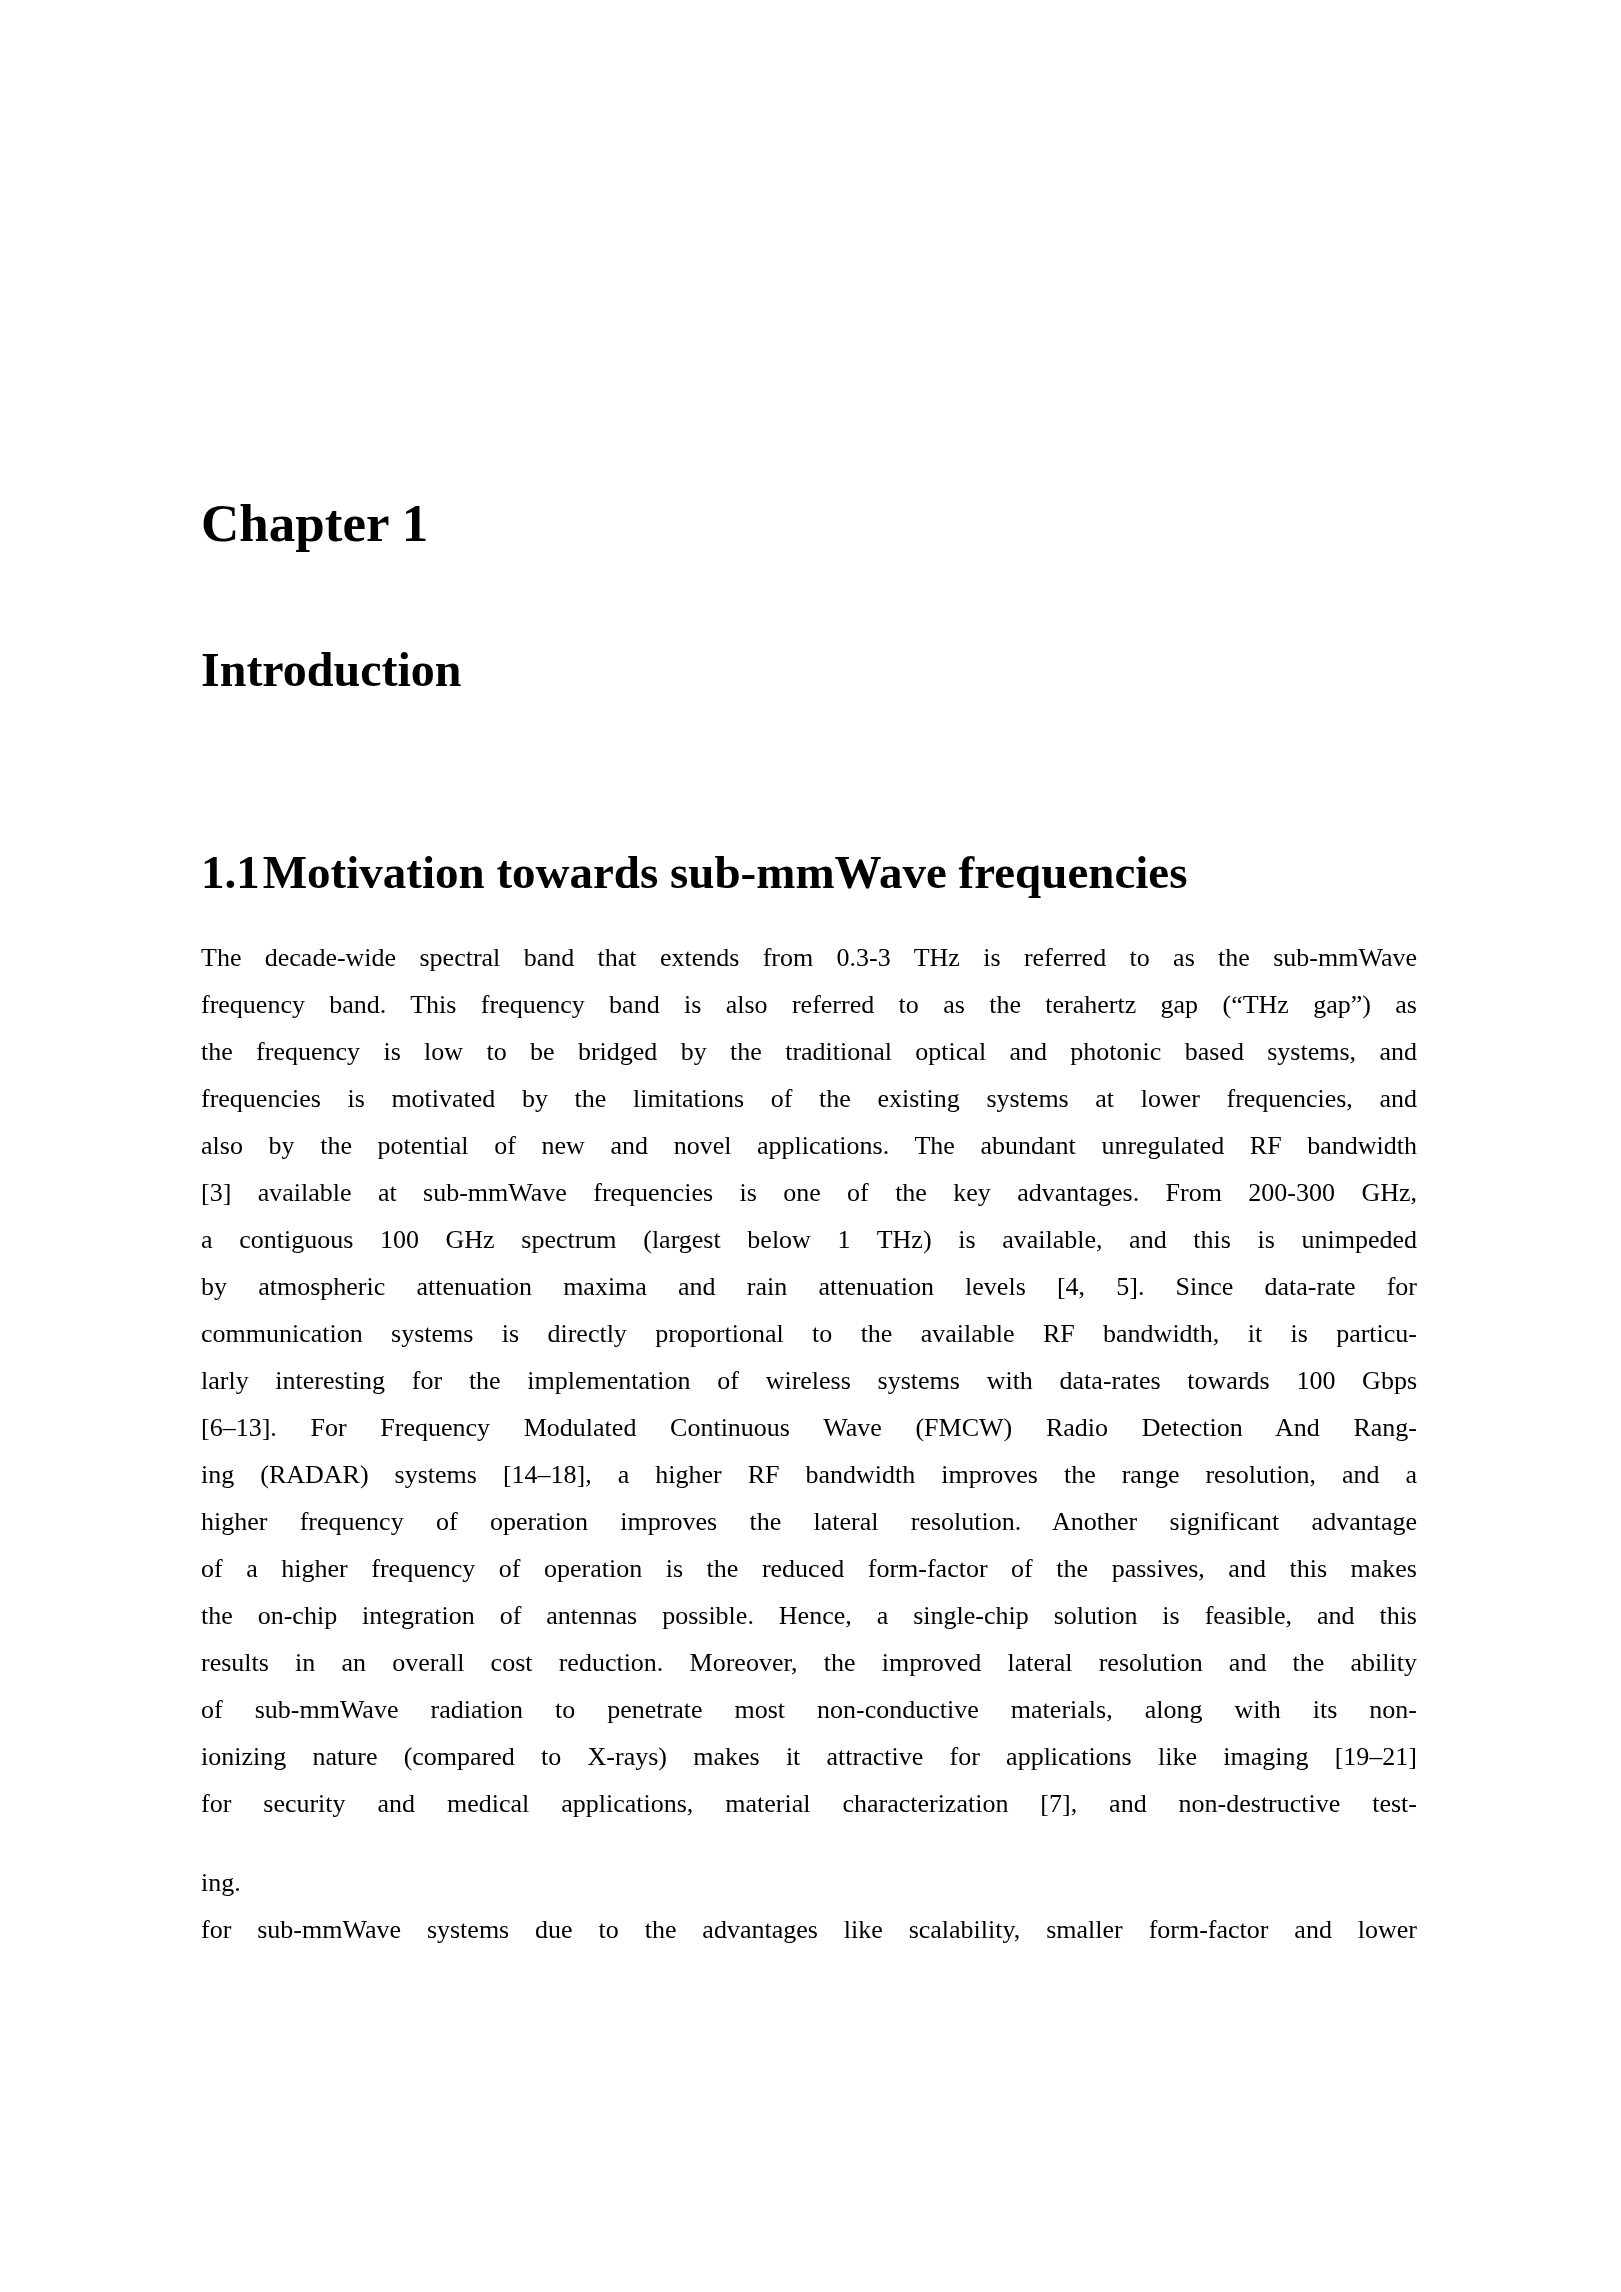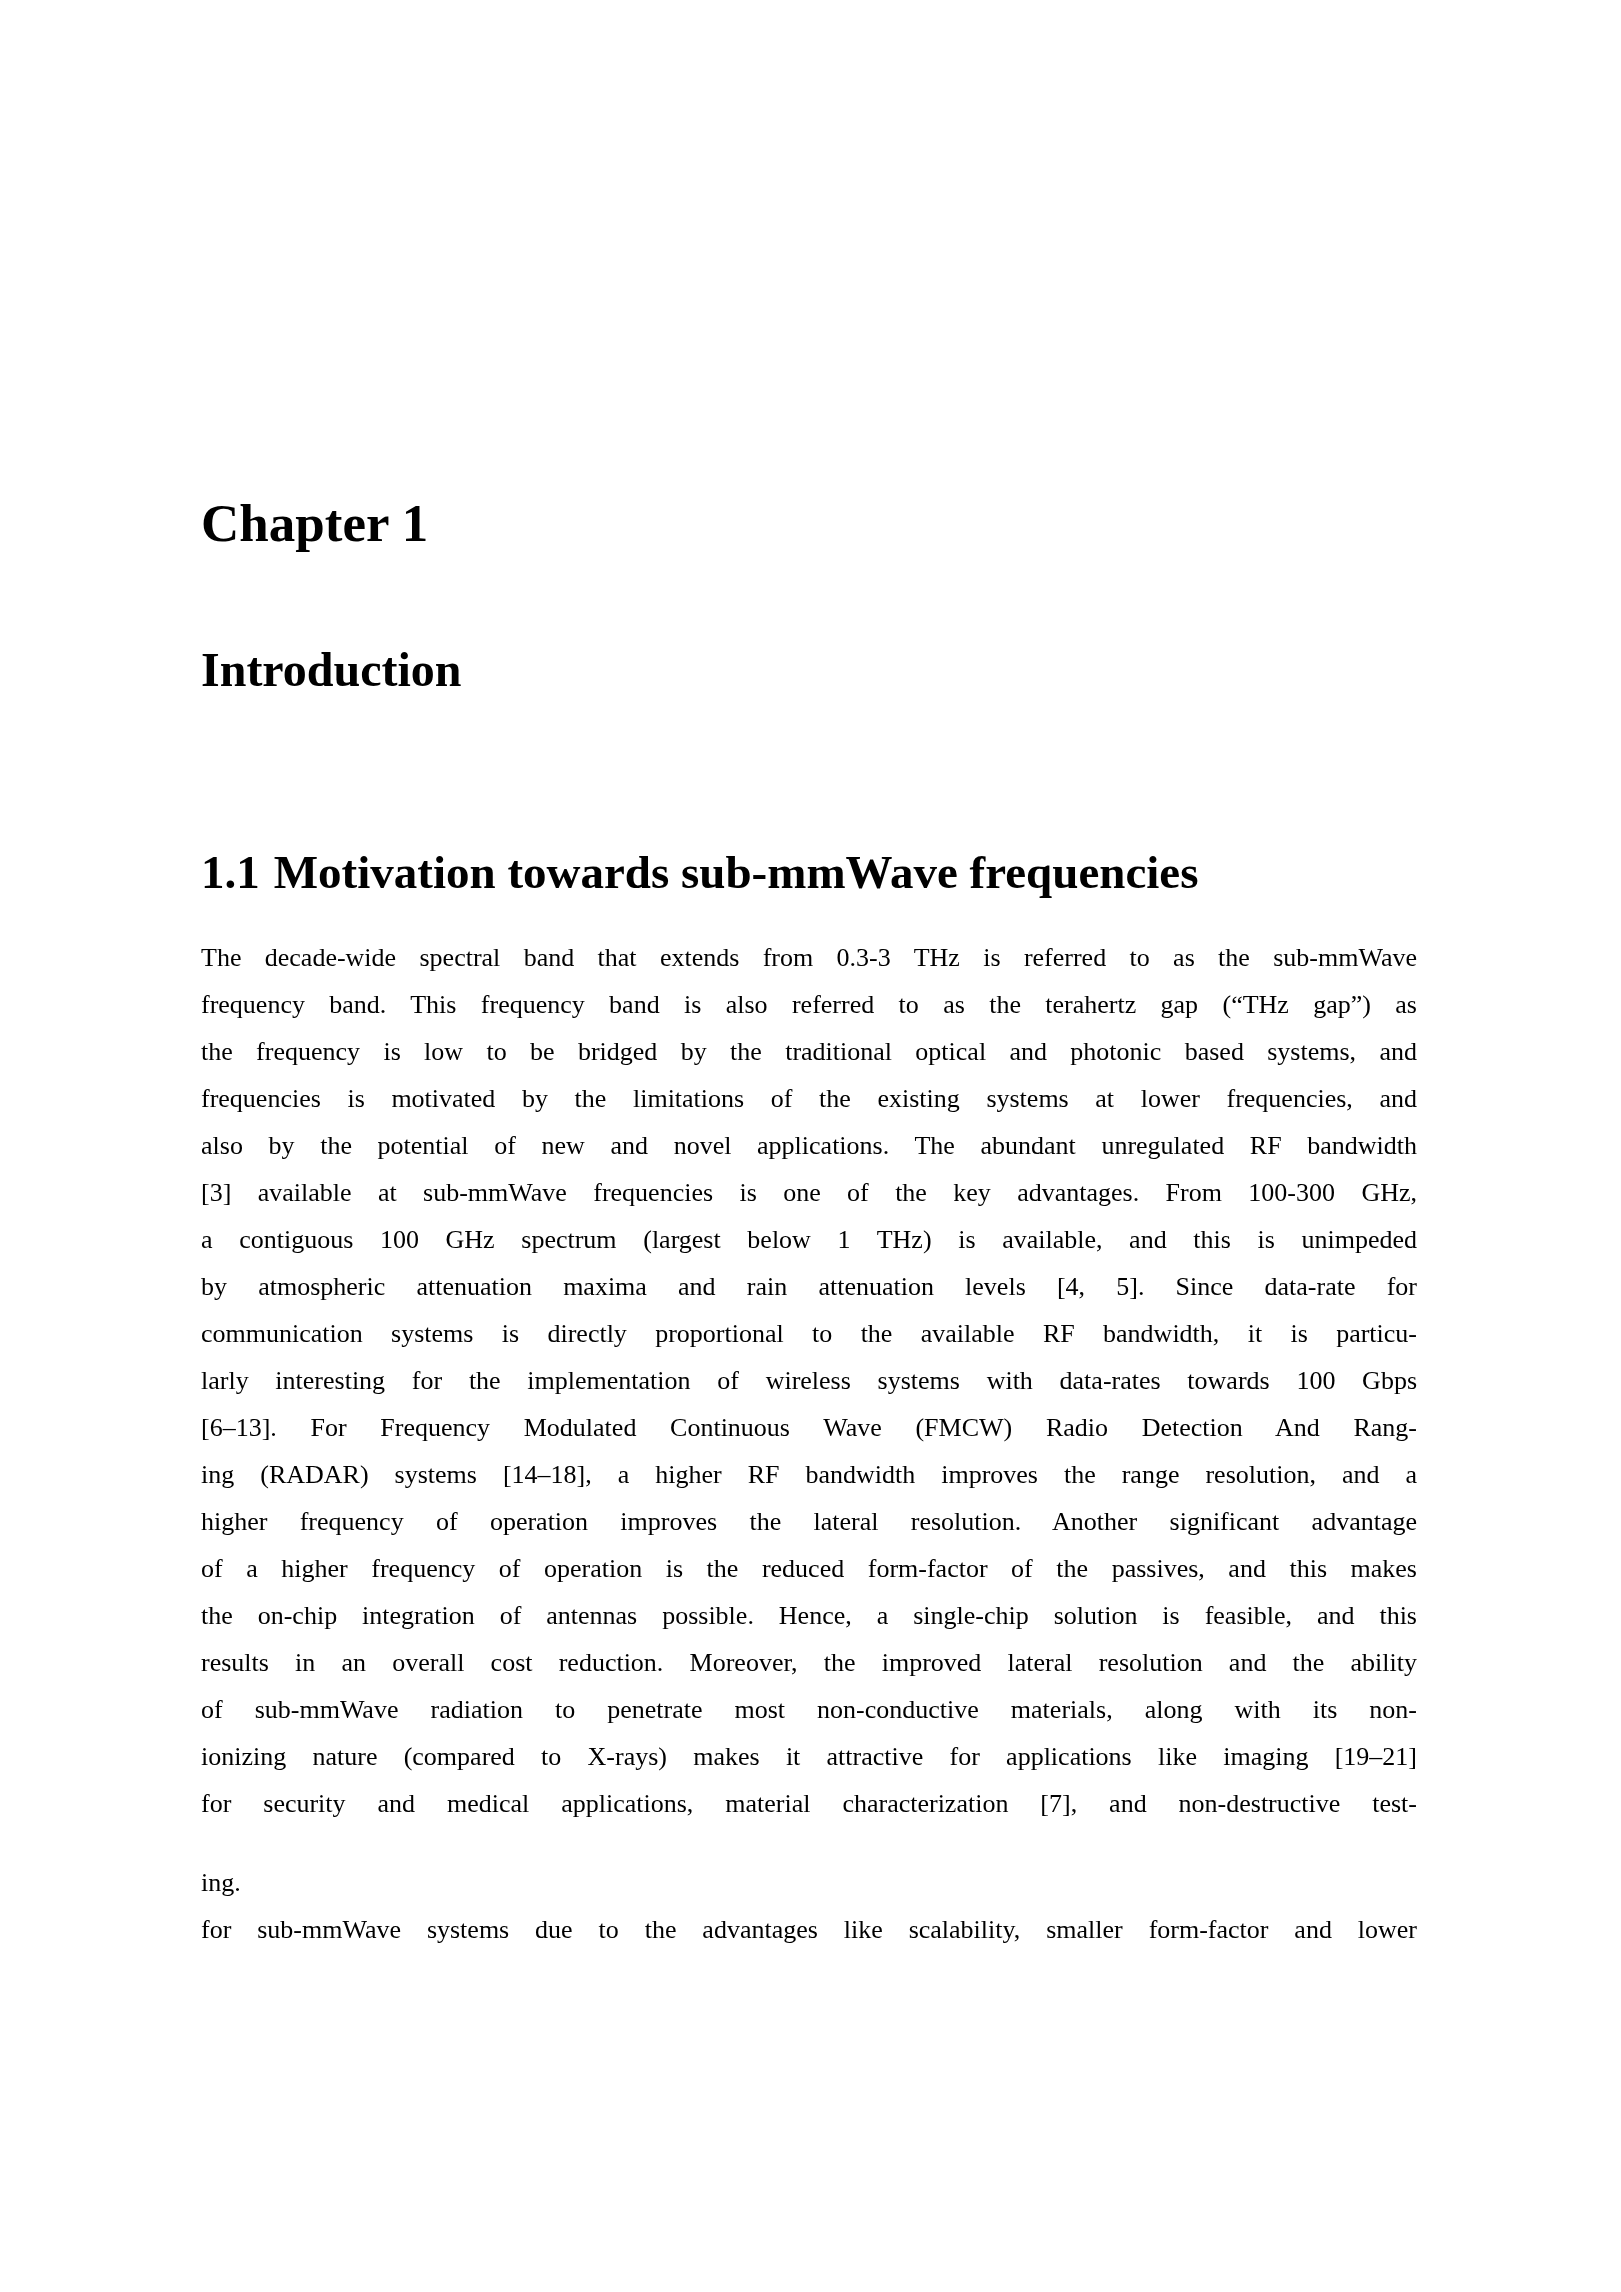--- a/index.html
+++ b/index.html
@@ -41,21 +41,21 @@
     left: 201px;
     top: 849px;
     margin: 0;
     font-size: 47px;
     font-weight: bold;
     line-height: 1;
     display: flex;
     white-space: nowrap;
   }
   .section-number {
-    margin-right: 14px;
+    margin-right: 3px;
   }
   .body-text {
     position: absolute;
     left: 201px;
     top: 934px;
     width: 1216px;
     font-size: 26px;
     line-height: 47px;
   }
   .text-line {
@@ -79,21 +79,21 @@
   <h2 class="section-heading">
     <span class="section-number">1.1</span>
     <span class="section-title">Motivation towards sub-mmWave frequencies</span>
   </h2>
   <div class="body-text" id="body-text">
       <div class="text-line">The decade-wide spectral band that extends from 0.3-3 THz is referred to as the sub-mmWave</div>
       <div class="text-line">frequency band. This frequency band is also referred to as the terahertz gap (“THz gap”) as</div>
       <div class="text-line">the frequency is low to be bridged by the traditional optical and photonic based systems, and</div>
       <div class="text-line">frequencies is motivated by the limitations of the existing systems at lower frequencies, and</div>
       <div class="text-line">also by the potential of new and novel applications. The abundant unregulated RF bandwidth</div>
-      <div class="text-line">[3] available at sub-mmWave frequencies is one of the key advantages. From 100-300 GHz,</div>
+      <div class="text-line">[3] available at sub-mmWave frequencies is one of the key advantages. From 200-300 GHz,</div>
       <div class="text-line">a contiguous 100 GHz spectrum (largest below 1 THz) is available, and this is unimpeded</div>
       <div class="text-line">by atmospheric attenuation maxima and rain attenuation levels [4, 5]. Since data-rate for</div>
       <div class="text-line">communication systems is directly proportional to the available RF bandwidth, it is particu-</div>
       <div class="text-line">larly interesting for the implementation of wireless systems with data-rates towards 100 Gbps</div>
       <div class="text-line">[6–13]. For Frequency Modulated Continuous Wave (FMCW) Radio Detection And Rang-</div>
       <div class="text-line">ing (RADAR) systems [14–18], a higher RF bandwidth improves the range resolution, and a</div>
       <div class="text-line">higher frequency of operation improves the lateral resolution. Another significant advantage</div>
       <div class="text-line">of a higher frequency of operation is the reduced form-factor of the passives, and this makes</div>
       <div class="text-line">the on-chip integration of antennas possible. Hence, a single-chip solution is feasible, and this</div>
       <div class="text-line">results in an overall cost reduction. Moreover, the improved lateral resolution and the ability</div>

